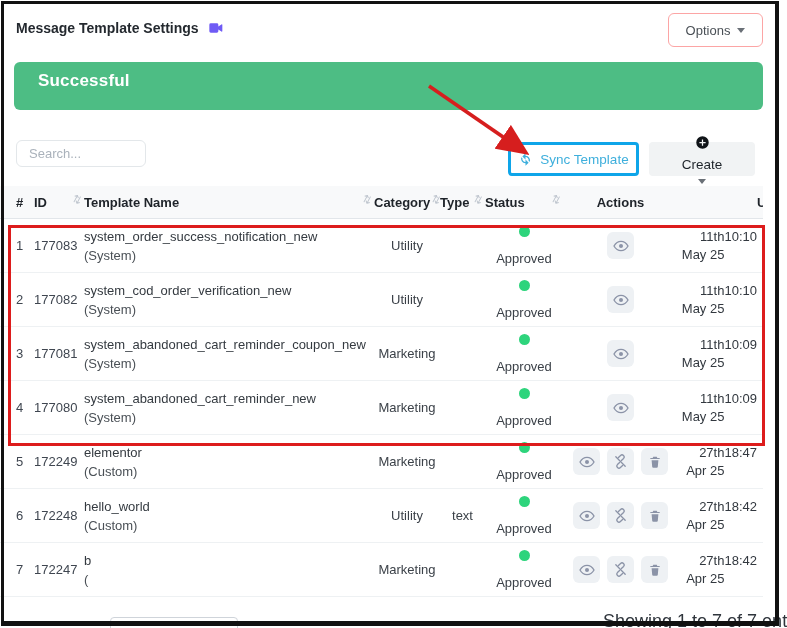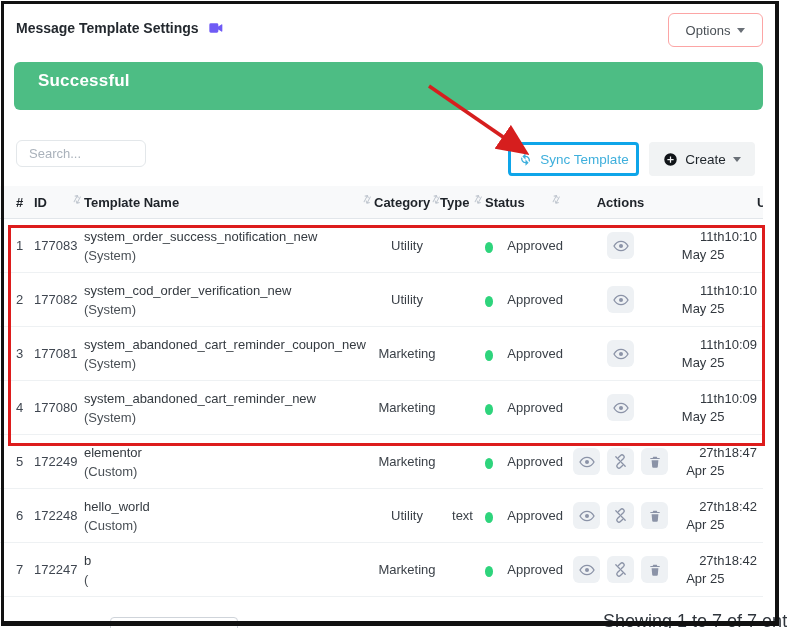--- a/index.html
+++ b/index.html
@@ -32,21 +32,21 @@
             border:1px solid #e3e7ea; border-radius:6px; padding:0 12px; font-size:13px;
             color:#555; outline:none; font-family:"Liberation Sans",sans-serif; }
   .search::placeholder { color:#aab2bb; }
   .btn-sync { position:absolute; left:508px; top:142px; width:131px; height:34px;
               background:#fff; border:3px solid #0ea5e9; border-radius:4px;
               display:flex; align-items:center; justify-content:center; gap:7px;
               font-size:13.5px; color:var(--sync-blue,#3eafdc); cursor:pointer; }
   .btn-create { position:absolute; left:649px; top:142px; width:106px; height:34px;
                 background:#f1f3f4; border:none; border-radius:4px;
                 display:flex; align-items:center; justify-content:center; gap:7px;
-                font-size:13.5px; color:#1d2329; cursor:pointer; font-family:"Liberation Sans",sans-serif;}
+                font-size:13.5px; color:#1d2329; cursor:pointer; font-family:"Liberation Sans",sans-serif;flex-direction:column;}
 
   
   .table { position:absolute; left:0; top:186px; width:763px; }
   .thead, .trow { display:grid; grid-template-columns:18px 50px 290px 66px 45px 78px 115px 85px;
                   padding-left:16px; }
   .thead { height:33px; background:#f8f9fa; border-bottom:1px solid #e2e6ea; align-items:center;
            font-size:13px; font-weight:700; color:#1e2329; }
   .th { display:flex; align-items:center; }
   .th-sortable { justify-content:space-between; padding-right:4px; }
   .sort-glyph { font-family:"DejaVu Sans",sans-serif; font-size:11px; color:#bcc3cc;
@@ -54,21 +54,21 @@
   .th-updated { overflow:hidden; justify-content:flex-end; }
   .th-updated span { transform:translateX(46px); white-space:nowrap; }
 
   .trow { height:54px; align-items:center; border-bottom:1px solid #eef1f3; font-size:13px; color:#3b4148; }
   .c-idx { color:#3f4650; }
   .c-id { color:#3f4650; }
   .c-name { display:flex; flex-direction:column; line-height:19px; white-space:nowrap; }
   .c-name .nm { color:#343a40; }
   .c-name .org { color:#4a5056; }
   .c-cat, .c-type { justify-self:center; text-align:center; }
-  .c-status { display:flex; flex-direction:row; align-items:flex-end; gap:14px; }
+  .c-status { display:flex; flex-direction:column; align-items:center; gap:14px; }
   .dot { width:11px; height:11px; border-radius:50%; background:var(--status-green,#2ed47c); }
   .c-actions { display:flex; justify-content:center; gap:7px; }
   .act { width:27px; height:27px; border-radius:6px; background:#eef1f4; border:none;
          display:flex; align-items:center; justify-content:center; cursor:pointer; }
   .c-upd { text-align:right; padding-right:6px; line-height:18px; color:#32383f;
            display:flex; flex-direction:row; }
 
   
   .pagesize-cutoff { position:absolute; left:110px; top:617px; width:128px; height:22px;
                      background:#fff; border:1px solid #cfd4da; border-radius:4px; z-index:5; }

